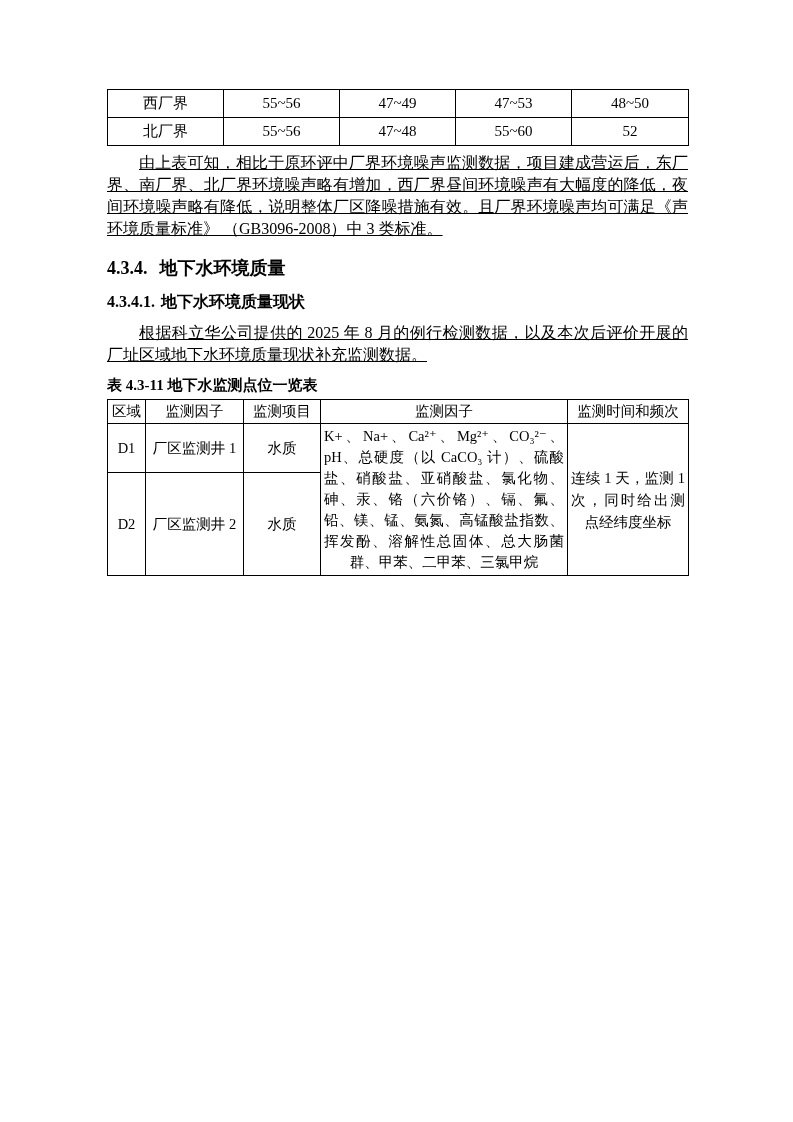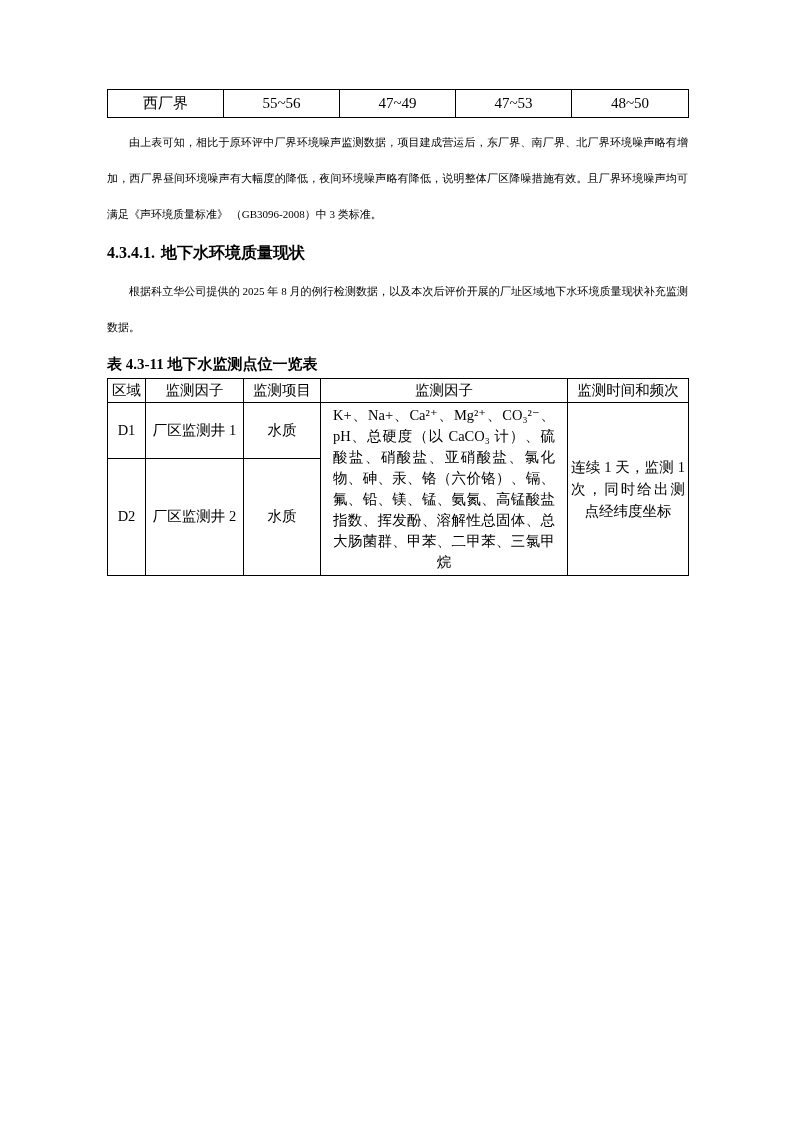--- a/index.html
+++ b/index.html
@@ -29,24 +29,25 @@
     border: 1px solid #000;
     height: 28px;
     text-align: center;
     vertical-align: middle;
     font-size: 15px;
   }
 
   
   .body-para {
     margin-top: 6px;
-    font-size: 11px;
-    line-height: 36px;
+    font-size: 16px;
+    line-height: 22px;
     text-align: justify;
     text-indent: 2em;
+    text-decoration: underline;
   }
   .body-para.second { margin-top: 9px; }
   .list-line {
     font-size: 16px;
     line-height: 29px;
     text-indent: 2em;
   }
 
   
   .h-section {
@@ -85,21 +86,21 @@
     font-weight: normal;
     padding: 1px 2px;
   }
   .monitor-table thead th { height: 24px; }
   .monitor-table .row-d1 td { height: 41px; text-align: center; }
   .monitor-table .row-d2 td { height: 86px; }
   .monitor-table td.factors-cell {
     text-align: justify;
     text-align-last: center;
     line-height: 21px;
-    padding: 2px 12px;
+    padding: 2px 3px;
   }
   .monitor-table td.schedule-cell {
     text-align: justify;
     text-align-last: center;
     line-height: 22px;
     padding: 2px 3px;
   }
 </style>
 </head>
 <body>
@@ -115,25 +116,33 @@
         <col style="width:117px">
     </colgroup>
     <tbody>
       <tr>
         <td>西厂界</td>
         <td>55~56</td>
         <td>47~49</td>
         <td>47~53</td>
         <td>48~50</td>
       </tr>
+      <tr>
+        <td>北厂界</td>
+        <td>55~56</td>
+        <td>47~48</td>
+        <td>55~60</td>
+        <td>52</td>
+      </tr>
     </tbody>
   </table>
 
   <p class="body-para">由上表可知，相比于原环评中厂界环境噪声监测数据，项目建成营运后，东厂界、南厂界、北厂界环境噪声略有增加，西厂界昼间环境噪声有大幅度的降低，夜间环境噪声略有降低，说明整体厂区降噪措施有效。且厂界环境噪声均可满足《声环境质量标准》 （GB3096-2008）中 3 类标准。</p>
 
+  <h2 class="h-section"><span class="h-num">4.3.4.</span><span>地下水环境质量</span></h2>
 
   <h3 class="h-subsection"><span class="h-num">4.3.4.1.</span><span>地下水环境质量现状</span></h3>
 
   <p class="body-para second">根据科立华公司提供的 2025 年 8 月的例行检测数据，以及本次后评价开展的厂址区域地下水环境质量现状补充监测数据。</p>
 
 
   <div class="table-title">表 4.3-11 地下水监测点位一览表</div>
 
   <table class="monitor-table">
     <colgroup>

